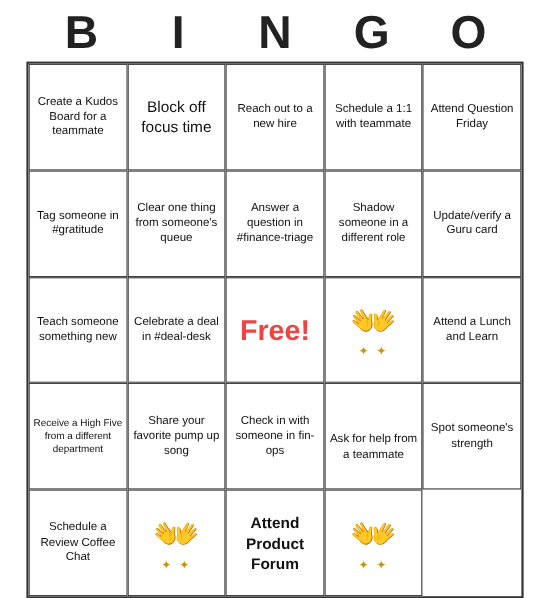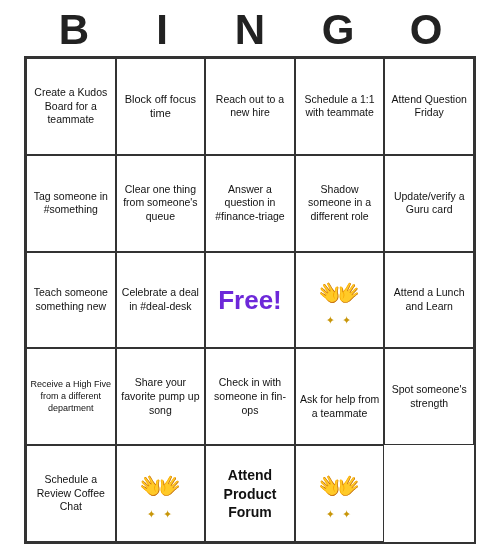--- a/index.html
+++ b/index.html
@@ -45,53 +45,53 @@
       text-align: center;
       font-size: 10.5px;
       line-height: 1.25;
       color: #111;
       background: #fff;
       position: relative;
     }
     .cell.free {
       font-size: 22px;
       font-weight: bold;
-      color: #6d28d9;
+      color: #ef4444;
     }
     
   </style>
 </head>
 <body>
 
 <div class="bingo-header">
   <span class="bingo-letter">B</span>
   <span class="bingo-letter">I</span>
   <span class="bingo-letter">N</span>
   <span class="bingo-letter">G</span>
   <span class="bingo-letter">O</span>
 </div>
 
 <div class="bingo-grid" id="bingo-grid">
 <div class="cell">
       <span style="font-size:10.5px;line-height:1.3;">Create a Kudos Board for a teammate</span>
     </div>
     <div class="cell">
-      <span style="font-size:11px;line-height:1.3;">Block off focus time</span>
+      <span style="font-size:14px;line-height:1.3;">Block off focus time</span>
     </div>
     <div class="cell">
       <span style="font-size:10.5px;line-height:1.3;">Reach out to a new hire</span>
     </div>
     <div class="cell">
       <span style="font-size:10.5px;line-height:1.3;">Schedule a 1:1 with teammate</span>
     </div>
     <div class="cell">
       <span style="font-size:10.5px;line-height:1.3;">Attend Question Friday</span>
     </div>
     <div class="cell">
-      <span style="font-size:10.5px;line-height:1.3;">Tag someone in #something</span>
+      <span style="font-size:10.5px;line-height:1.3;">Tag someone in #gratitude</span>
     </div>
     <div class="cell">
       <span style="font-size:10.5px;line-height:1.3;">Clear one thing from someone's queue</span>
     </div>
     <div class="cell">
       <span style="font-size:10.5px;line-height:1.3;">Answer a question in #finance-triage</span>
     </div>
     <div class="cell">
       <span style="font-size:10.5px;line-height:1.3;">Shadow someone in a different role</span>
     </div>

